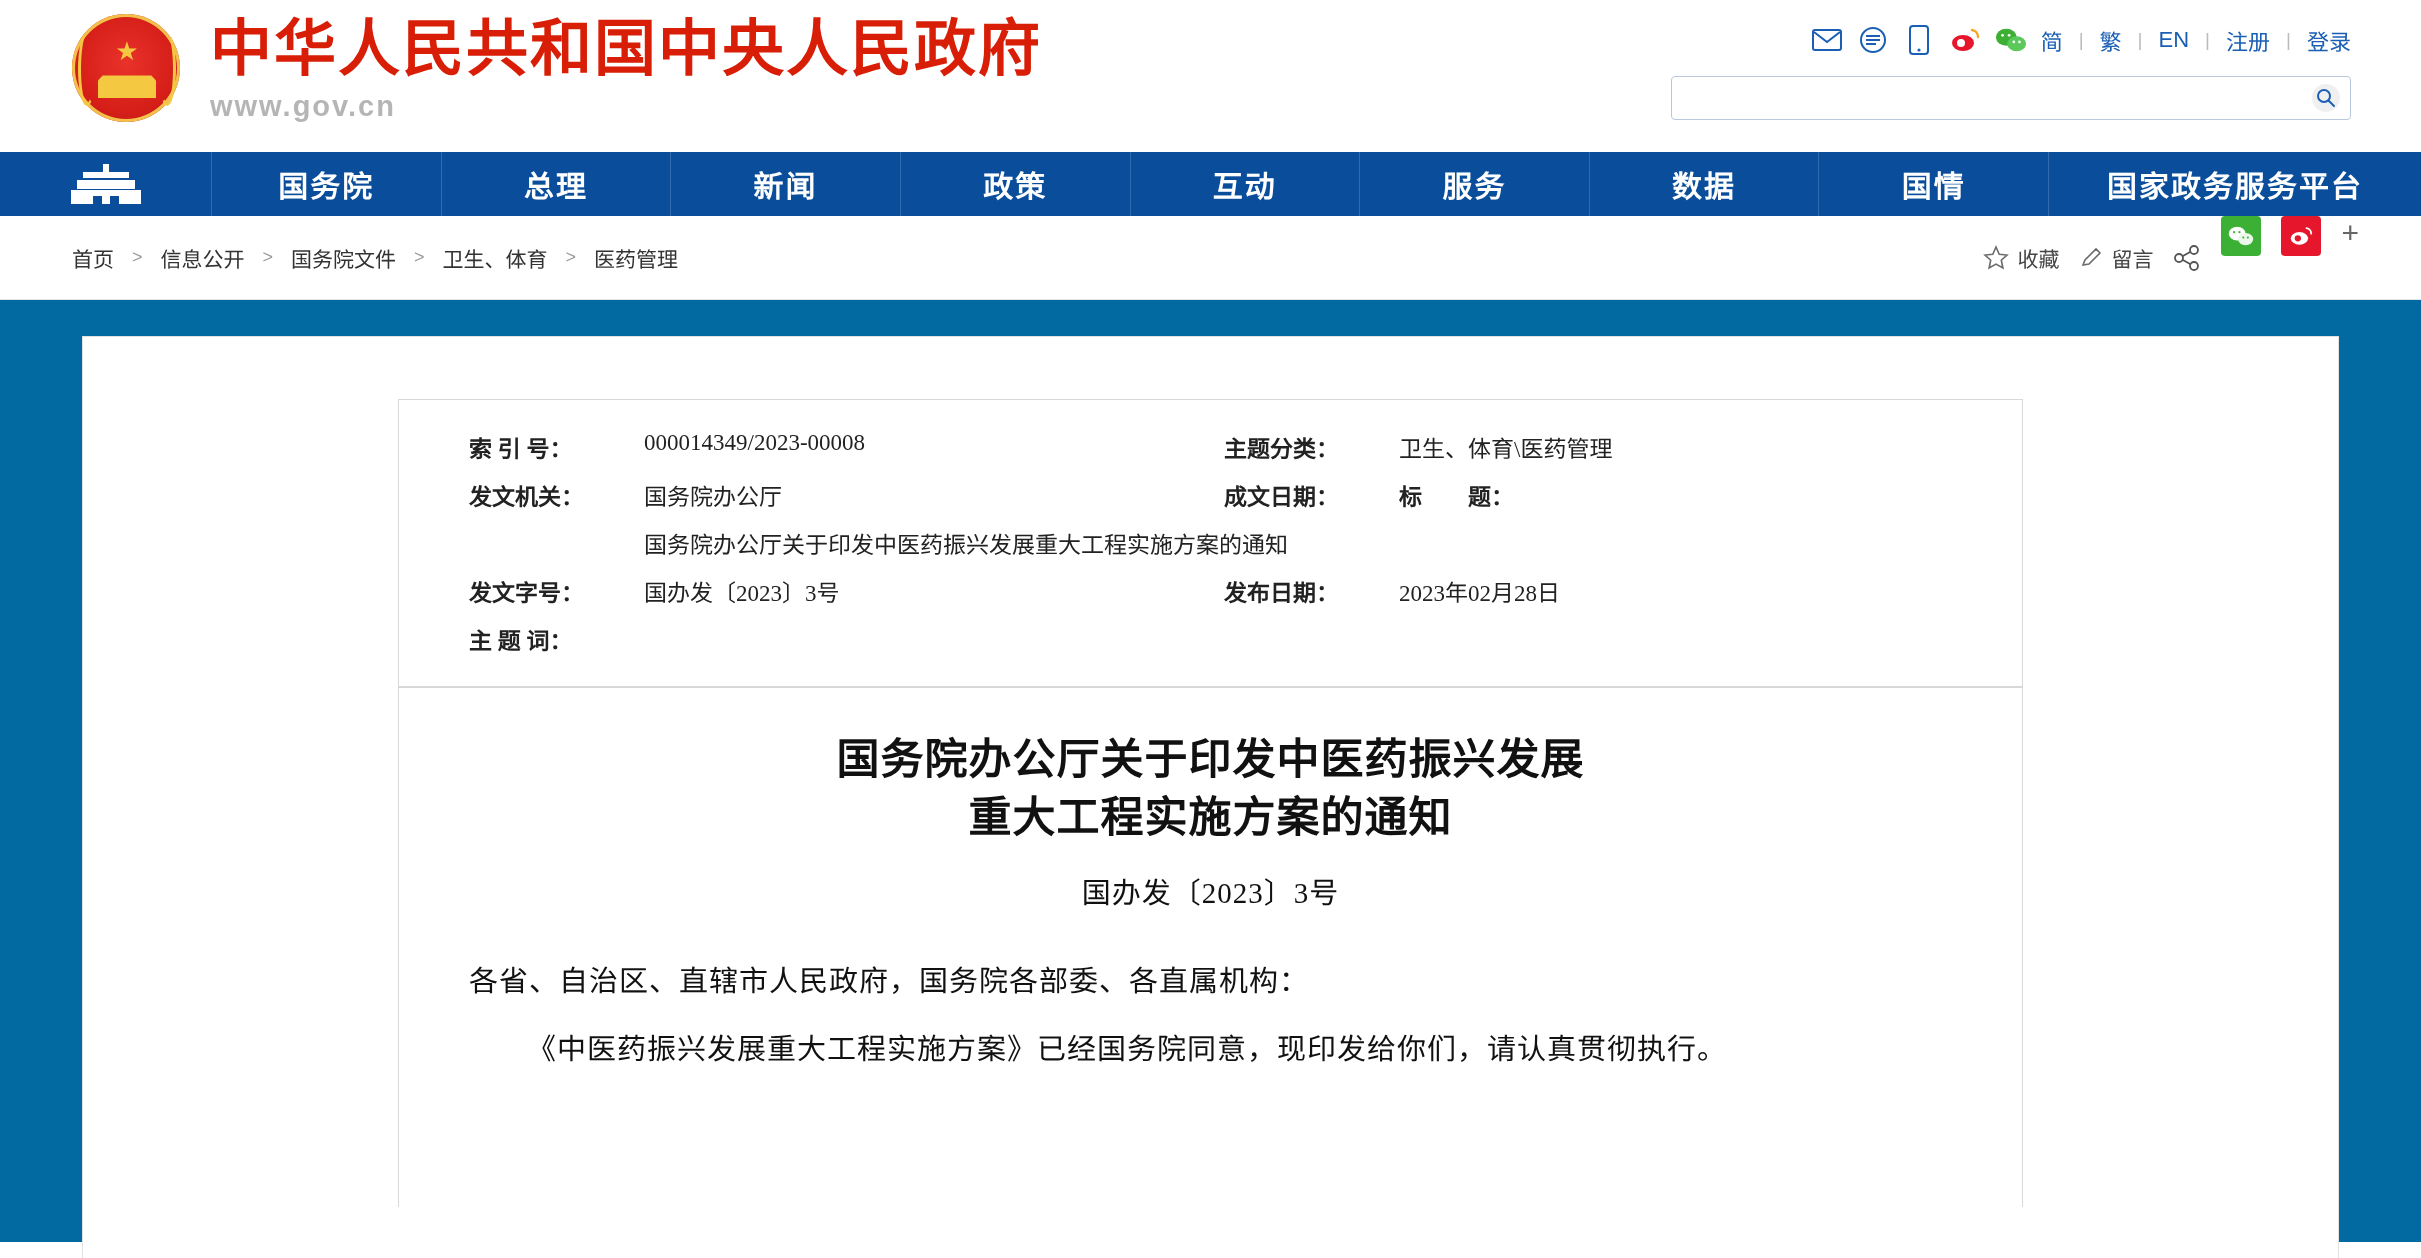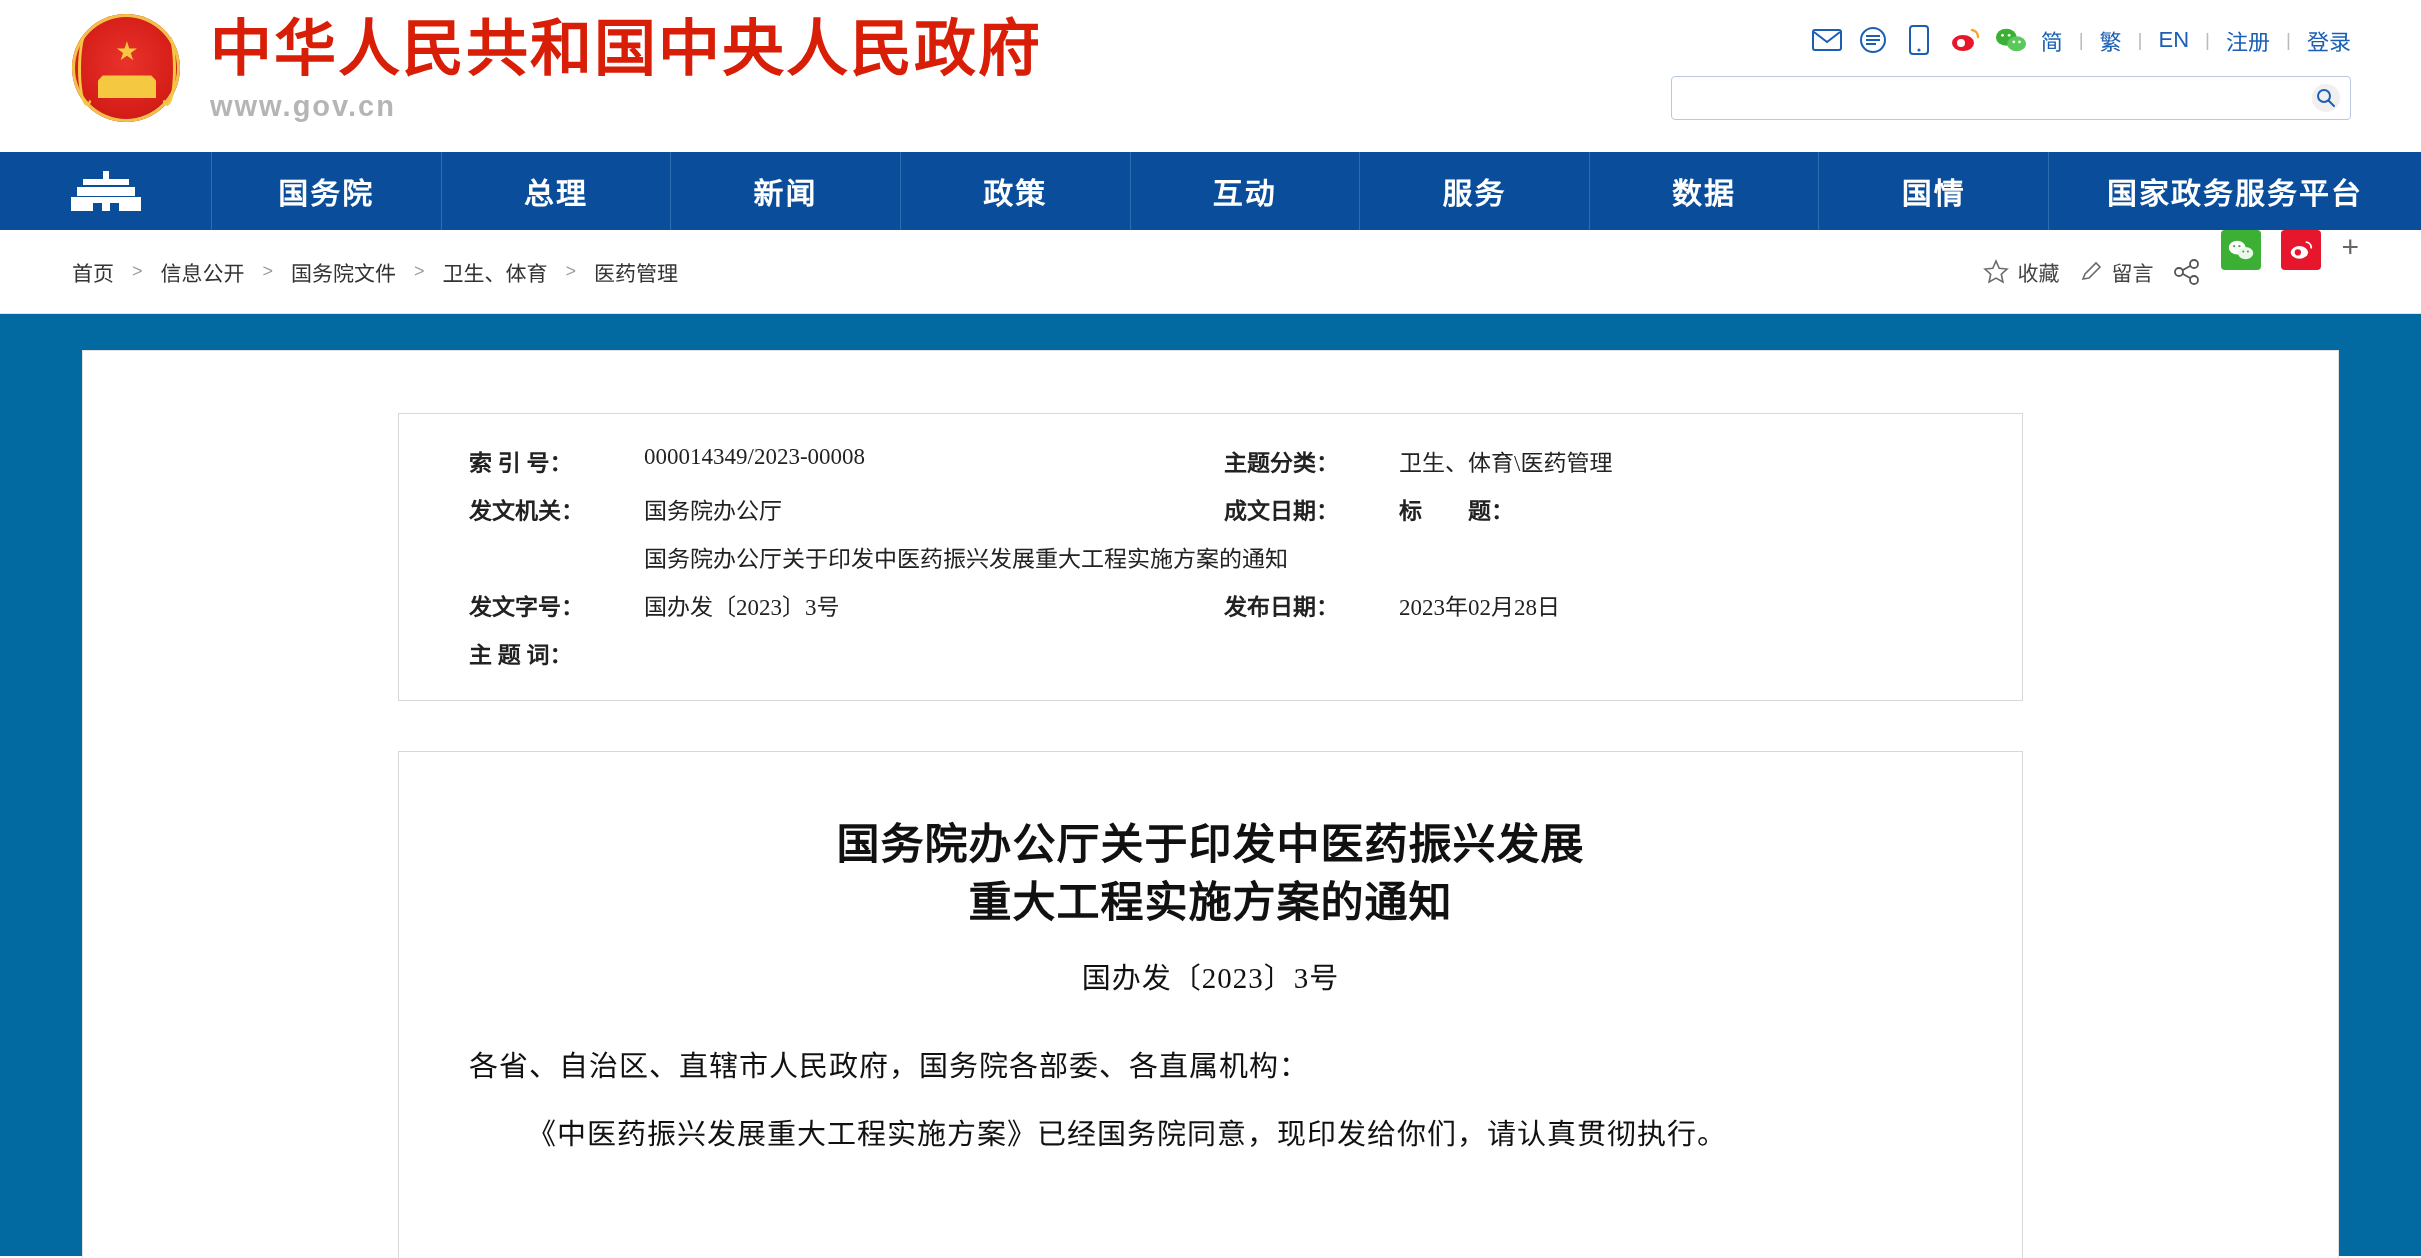--- a/index.html
+++ b/index.html
@@ -116,21 +116,21 @@
   .search-btn {
     width: 28px; height: 28px;
     border-radius: 50%;
     background: #f0f0f0;
     display: flex; align-items: center; justify-content: center;
     cursor: pointer;
   }
 
   
   .nav {
-    height: 78px;
+    height: 64px;
     background: #0a4e9b;
     display: flex;
     align-items: stretch;
     color: #fff;
   }
   .nav-home {
     width: 212px;
     display: flex; align-items: center; justify-content: center;
     border-right: 1px solid #2f6cb0;
   }
@@ -214,24 +214,23 @@
   .meta-label {
     font-weight: bold;
     letter-spacing: 0px;
     white-space: nowrap;
   }
   .meta-value { color: #222; }
   .meta-value.link { color: #222; }
 
   
   .doc-box {
-    margin-top: 50px;
     border: 1px solid #d8d8d8;
     border-bottom: none;
-    padding: 64px 70px 0 70px;
+    padding: 43px 70px 0 70px;
     min-height: 520px;
   }
   .doc-title {
     text-align: center;
     font-family: "Liberation Serif", "DejaVu Serif", serif;
     font-size: 43px;
     font-weight: bold;
     color: #111;
     line-height: 1.35;
     letter-spacing: 1px;

